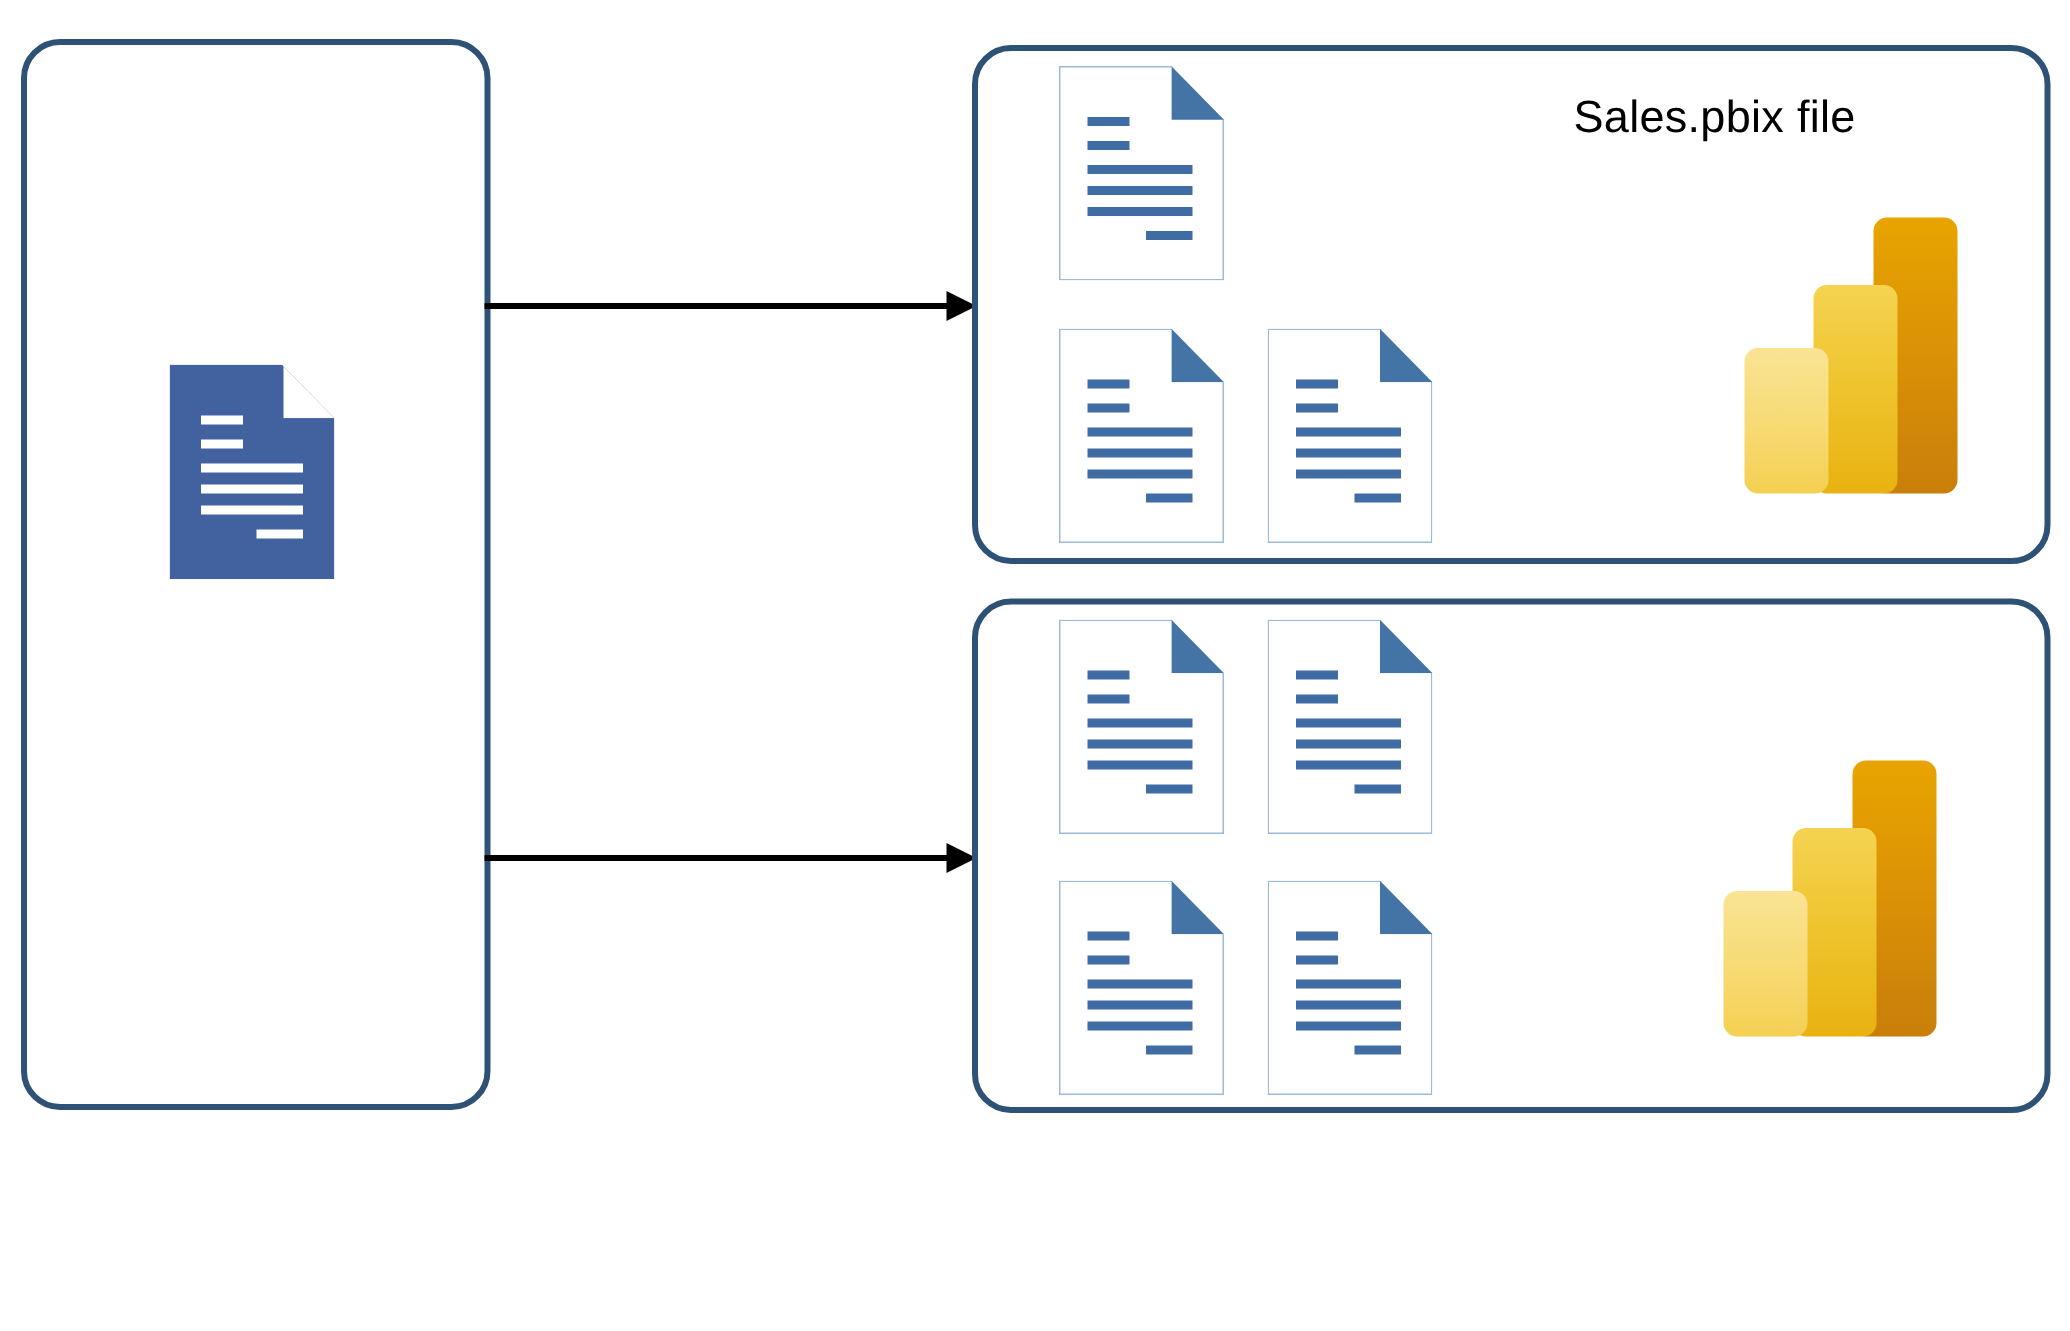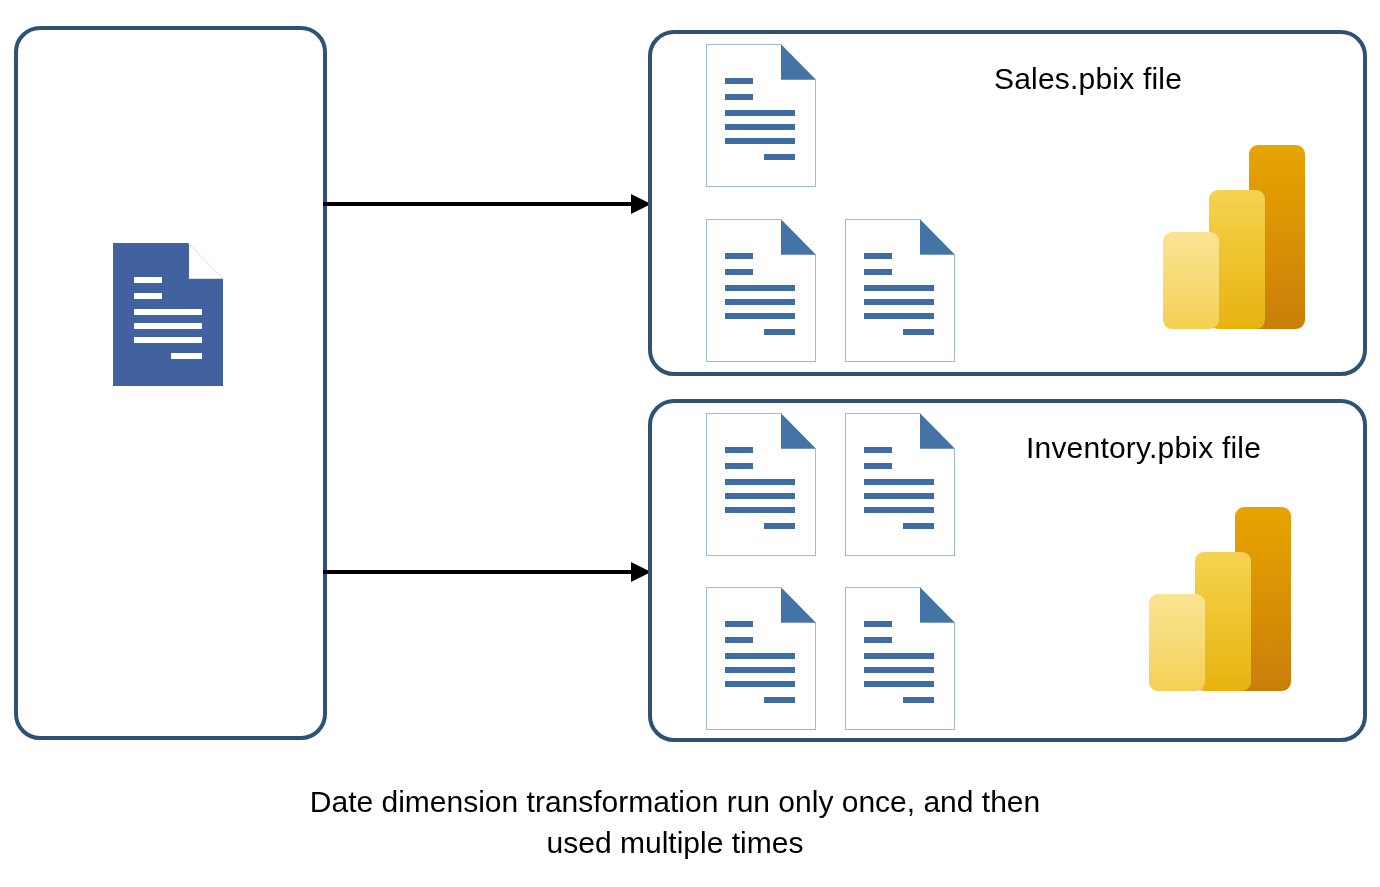--- a/index.html
+++ b/index.html
@@ -145,21 +145,21 @@
   #pbi-inventory { left: 1149px; top: 507px; }
 
   
   .file-label {
     position: absolute;
     font-size: 30px;
     color: #000000;
     white-space: nowrap;
     letter-spacing: .2px;
   }
-  #label-sales     { left: 994px; top: 62px; text-align: right; }
+  #label-sales     { left: 1049px; top: 62px; text-align: right; }
   #label-inventory { left: 1026px; top: 431px; }
 
   
   .arrow {
     position: absolute;
     height: 20px;
   }
   .arrow .shaft {
     position: absolute;
     left: 0;
@@ -304,23 +304,21 @@
     <div class="sheet"></div>
     <div class="fold-tri"></div>
     <div class="ln" style="left:17%;top:24%;width:26%;"></div>
     <div class="ln" style="left:17%;top:35%;width:26%;"></div>
     <div class="ln" style="left:17%;top:46%;width:64%;"></div>
     <div class="ln" style="left:17%;top:56%;width:64%;"></div>
     <div class="ln" style="left:17%;top:66%;width:64%;"></div>
     <div class="ln" style="left:53%;top:77%;width:28%;"></div>
   </div>
 
-  <div class="file-label" id="label-inventory">Inventory.pbix file</div>
 
   <div class="pbi" id="pbi-inventory">
     <div class="bar bar-back"></div>
     <div class="bar bar-mid"></div>
     <div class="bar bar-front"></div>
   </div>
 
-  <div class="bottom-caption">Date dimension transformation run only once, and then used multiple times</div>
 
 </div>
 
 </body></html>

